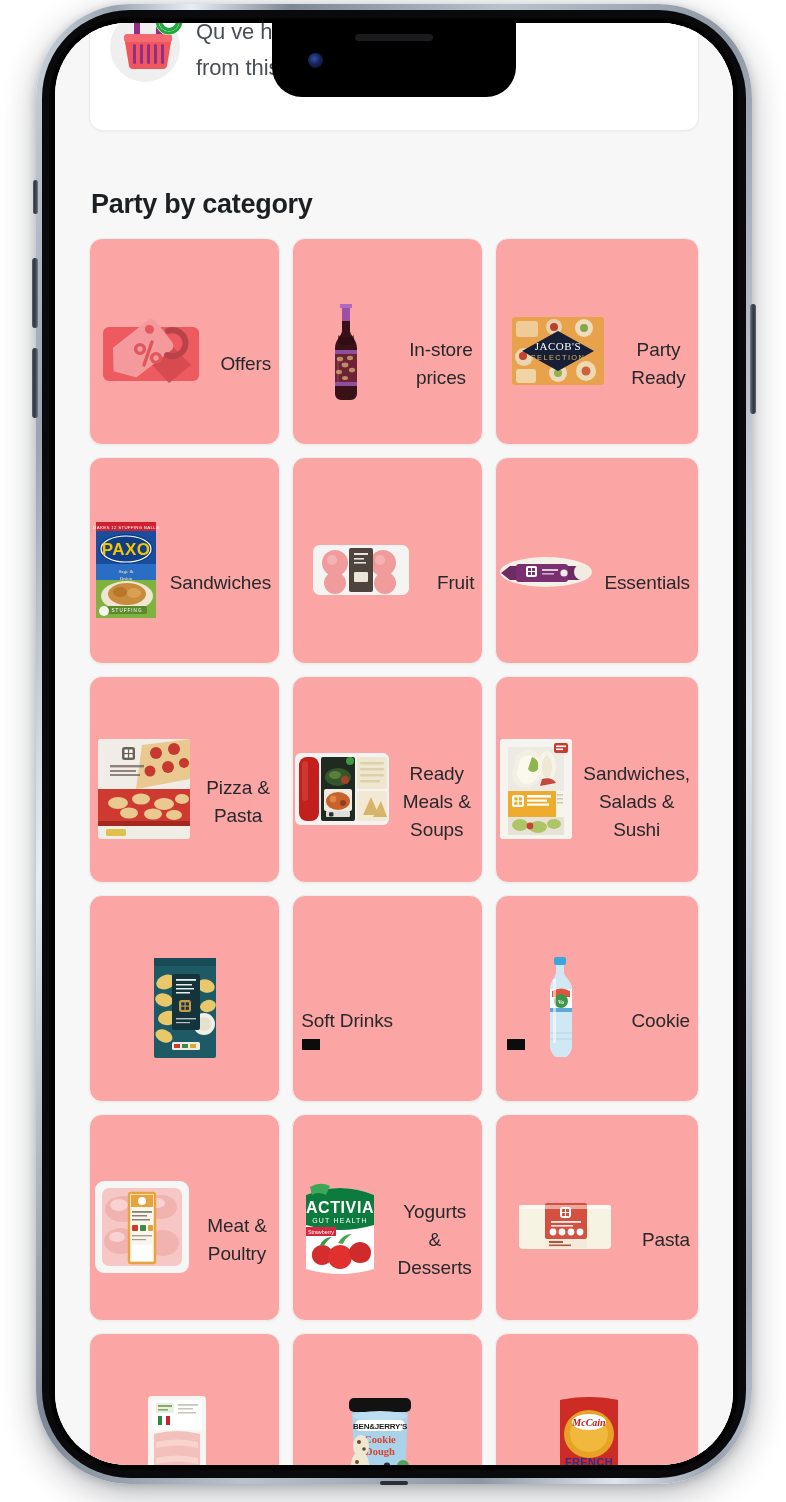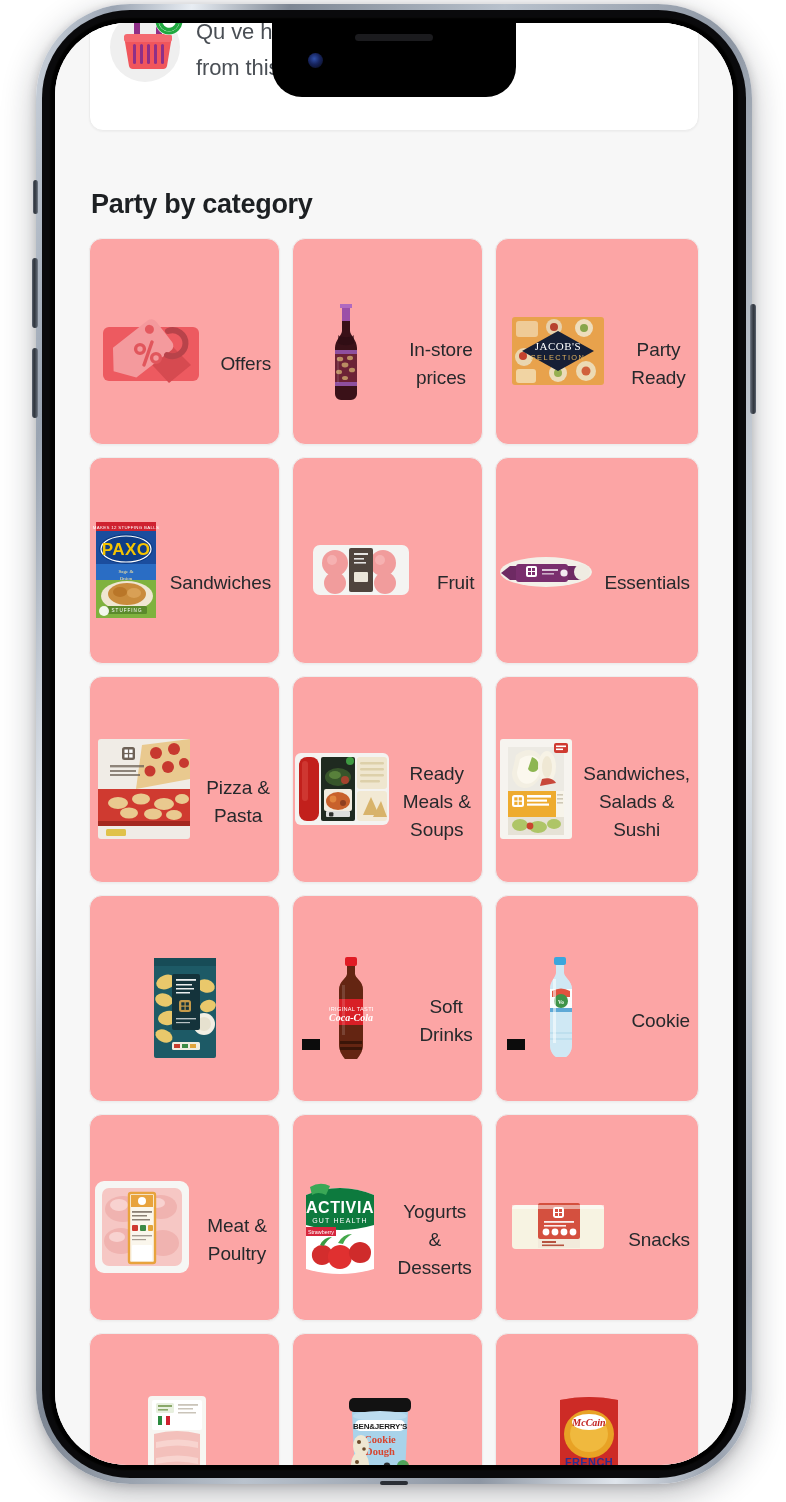--- a/index.html
+++ b/index.html
@@ -557,35 +557,20 @@
                   <rect x="30" y="88" width="6" height="4"></rect>
                 </g>
               <g fill="#e0a33a">
                   <rect x="38" y="88" width="6" height="4"></rect>
                 </g>
             </svg>
           </div>
         </div>
 
         <div class="cat-card">
-          <div class="cat-img">
-            <svg width="44" height="106" viewBox="0 0 44 106">
-              <rect x="16" y="2" width="12" height="9" rx="2" fill="#e01b24"></rect>
-              <path d="M18 11 h8 v8 c0 4 8 7 8 16 v54 c0 7 -3 11 -6 15 H16 c-3 -4 -6 -8 -6 -15 V35 c0 -9 8 -12 8 -16z" fill="#5b2110"></path>
-              <path d="M18 11 h8 v8 c0 4 8 7 8 16 v54 c0 7 -3 11 -6 15 H16 c-3 -4 -6 -8 -6 -15 V35 c0 -9 8 -12 8 -16z" fill="#6d2a14" opacity=".5"></path>
-              <rect x="10" y="44" width="24" height="26" fill="#d81f26"></rect>
-              <text x="22" y="56" font-size="5.6" fill="#ffffff" text-anchor="middle" font-family="'Liberation Sans',sans-serif" letter-spacing=".3">ORIGINAL TASTE</text>
-              <text x="22" y="66" font-size="10" fill="#ffffff" text-anchor="middle" font-family="'Liberation Serif',serif" font-style="italic" font-weight="bold">Coca-Cola</text>
-              <g fill="#3b1508">
-                <rect x="11" y="86" width="22" height="3"></rect>
-                <rect x="11" y="92" width="22" height="3"></rect>
-              </g>
-              <rect x="13" y="30" width="3" height="50" fill="#ffffff" opacity=".14"></rect>
-            </svg>
-          </div>
           <div class="cat-label">Soft Drinks</div>
         </div>
 
         <div class="cat-card">
           <div class="cat-img">
             <svg width="42" height="106" viewBox="0 0 42 106">
               <rect x="15" y="2" width="12" height="8" rx="2" fill="#3aa6dd"></rect>
               <path d="M17 10 h8 v8 c0 4 8 8 8 16 v56 c0 6 -3 10 -6 12 H17 c-3 -2 -6 -6 -6 -12 V34 c0 -8 6 -12 6 -16z" fill="#dff0f8"></path>
               <path d="M17 10 h8 v8 c0 4 8 8 8 16 v56 c0 6 -3 10 -6 12 H17 c-3 -2 -6 -6 -6 -12 V34 c0 -8 6 -12 6 -16z" fill="#bfdff0" opacity=".5"></path>
               <g opacity=".5" stroke="#9fcfe6" stroke-width="1.4" fill="none">
@@ -692,21 +677,21 @@
                 <circle cx="65" cy="35" r="3.4" fill="#ffffff"></circle>
               </g>
               <rect x="30" y="42" width="42" height="9" fill="#f2eadb"></rect>
               <g fill="#b6533f">
                 <rect x="34" y="44" width="14" height="2"></rect>
                 <rect x="34" y="47.5" width="22" height="1.6"></rect>
               </g>
               <rect x="4" y="8" width="92" height="4" fill="#ffffff" opacity=".5"></rect>
             </svg>
           </div>
-          <div class="cat-label">Snacks</div>
+          <div class="cat-label">Pasta</div>
         </div>
 
         <div class="cat-card">
           <div class="cat-img">
             <svg width="62" height="104" viewBox="0 0 62 104">
               <rect x="2" y="2" width="58" height="100" rx="4" fill="#f7f6f2"></rect>
               <rect x="6" y="6" width="50" height="30" rx="2" fill="#ffffff"></rect>
               <rect x="10" y="9" width="18" height="10" rx="1.5" fill="#e8f0df"></rect>
               <g fill="#8aa86a">
                   <rect x="12" y="11" width="14" height="2"></rect>

